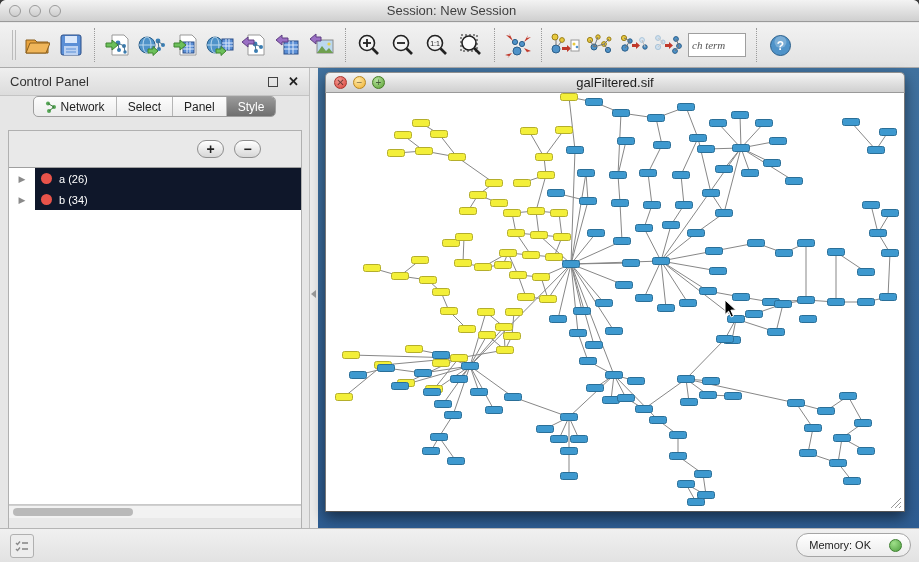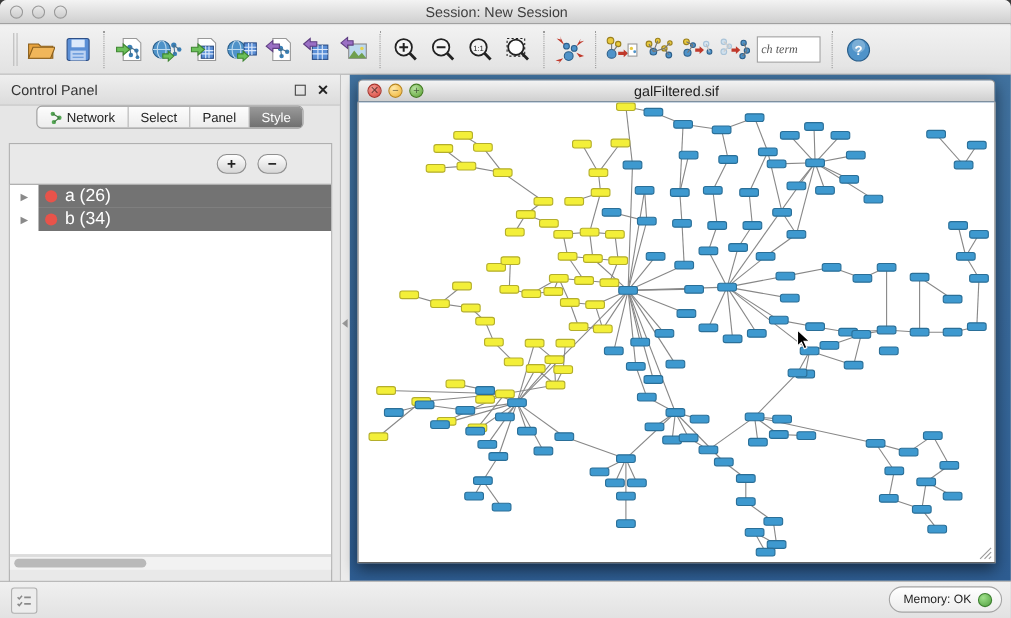--- a/index.html
+++ b/index.html
@@ -50,21 +50,21 @@
   .cp-pane { position:absolute; left:8px; top:62px; width:294px; height:441px;
     border:1px solid #b0b0b0; background:#e9e9e9; display:flex; flex-direction:column; }
   .pm-row { height:36px; display:flex; align-items:center; justify-content:flex-end; padding-right:40px; gap:10px; }
   .pm-btn { width:27px; height:18px; border:1px solid #8f8f8f; border-radius:9px;
     background:linear-gradient(#ffffff,#d7d7d7); font-size:14px; font-weight:bold; color:#222;
     display:flex; align-items:center; justify-content:center; line-height:0; }
   .set-list { flex:1; background:#fff; border-top:1px solid #9f9f9f; border-bottom:1px solid #c9c9c9;
     overflow:hidden; }
   .set-row { height:21px; display:flex; align-items:center; }
   .row-tri { width:26px; text-align:center; color:#8a8a8a; font-size:9px; }
-  .row-sel { flex:1; height:21px; display:flex; align-items:center; background:#737373; color:#fff; font-size:16px; gap:7px; padding-left:6px; }
+  .row-sel { flex:1; height:21px; display:flex; align-items:center; background:#0f172a; color:#fff; font-size:11px; gap:7px; padding-left:6px; }
   .row-dot { width:11px; height:11px; border-radius:50%; background:#e8534a; }
   .hscroll { height:13px; background:#f2f2f2; border-top:1px solid #d0d0d0; position:relative; }
   .hthumb { position:absolute; left:4px; top:2px; width:120px; height:8px; border-radius:4px; background:#b9b9b9; }
   .setops { height:52px; display:flex; align-items:center; padding:0 10px; gap:8px; }
   .op-btn { height:30px; border:1px solid #9c9c9c; border-radius:6px;
     background:linear-gradient(#ffffff,#dcdcdc); display:flex; align-items:center; justify-content:center; padding:0 7px; }
   .op-combo { display:flex; align-items:center; gap:5px; }
   .combo-div { width:1px; height:20px; background:#bbb; }
   .caret { width:0; height:0; border-left:4px solid transparent; border-right:4px solid transparent; border-top:5px solid #333; }
   .venn-group { margin-left:22px; display:flex; gap:8px; }
@@ -93,21 +93,21 @@
   .grip { position:absolute; right:2px; bottom:2px; }
   .cursor { position:absolute; left:398px; top:206px; }
 
   
   .statusbar { position:absolute; left:0; top:528px; width:919px; height:34px;
     background:linear-gradient(#f0f0f0,#e2e2e2); border-top:1px solid #b5b5b5; }
   .task-btn { position:absolute; left:10px; top:5px; width:24px; height:24px;
     border:1px solid #b0b0b0; border-radius:3px; background:#ededed;
     display:flex; align-items:center; justify-content:center; }
   .mem-pill { position:absolute; right:8px; top:4px; height:24px; border:1px solid #a5a5a5; border-radius:12px;
-    background:linear-gradient(#ffffff,#ececec); display:flex; align-items:center; gap:6px; padding:0 8px 0 12px;
+    background:linear-gradient(#ffffff,#ececec); display:flex; align-items:center; gap:18px; padding:0 8px 0 12px;
     font-size:11px; color:#222; }
   .mem-dot { width:13px; height:13px; border-radius:50%; background:radial-gradient(circle at 35% 30%,#9fe08a,#4f9f3f); border:1px solid #3e8030; }
 
   svg { display:block; }
 </style>
 </head>
 <body>
 
 <div class="app">
 

